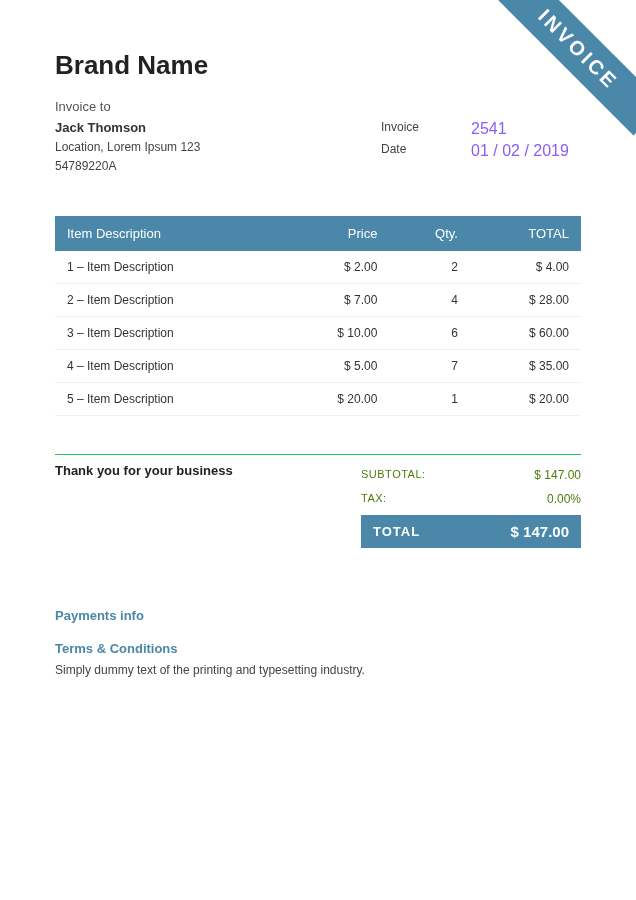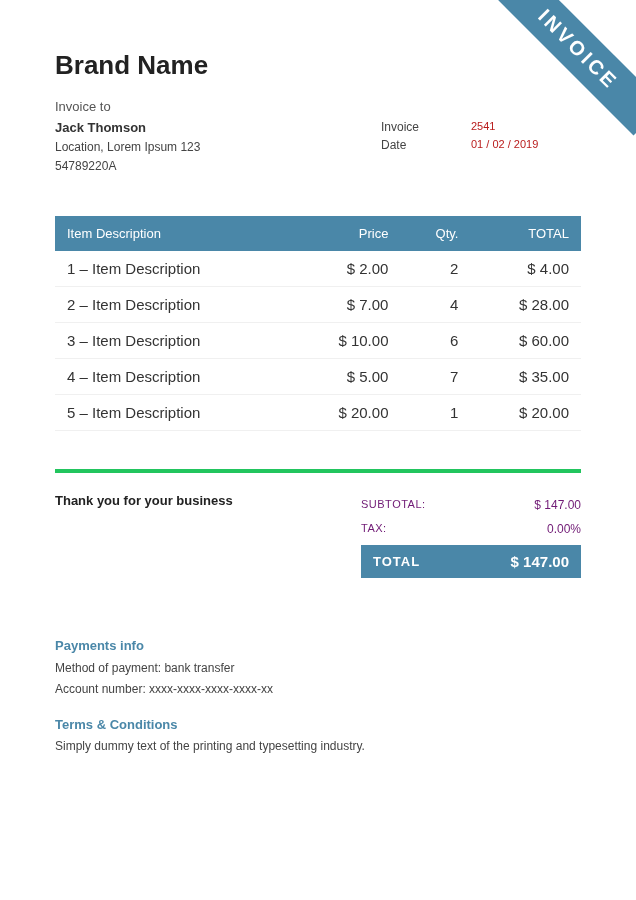--- a/index.html
+++ b/index.html
@@ -94,22 +94,22 @@
       gap: 30px;
     }
 
     .meta-label {
       font-size: 12px;
       color: #444;
       min-width: 60px;
     }
 
     .meta-value {
-      font-size: 11px;
-      color: #b91c1c;
+      font-size: 16px;
+      color: #8b5cf6;
     }
 
     
     .items-table {
       width: 100%;
       border-collapse: collapse;
       margin-bottom: 38px;
     }
 
     .items-table thead tr {
@@ -130,35 +130,35 @@
     .items-table thead th:not(:first-child) {
       text-align: right;
     }
 
     .items-table tbody tr {
       border-bottom: 1px solid #f0f0f0;
     }
 
     .items-table tbody td {
       padding: 9px 12px;
-      font-size: 15px;
+      font-size: 12px;
     }
 
     .items-table tbody td:first-child {
       text-align: left;
     }
 
     .items-table tbody td:not(:first-child) {
       text-align: right;
     }
 
     
     .footer-section {
-      border-top: 4px solid #22c55e;
-      padding-top: 20px;
+      border-top: 1px solid #22c55e;
+      padding-top: 8px;
       display: flex;
       justify-content: space-between;
       align-items: flex-start;
       margin-bottom: 60px;
     }
 
     .thank-you {
       font-weight: bold;
       font-size: 13px;
       color: #222;
@@ -167,21 +167,21 @@
 
     .totals {
       min-width: 220px;
     }
 
     .totals-row {
       display: flex;
       justify-content: space-between;
       padding: 5px 0;
       font-size: 12px;
-      color: #701a75;
+      color: #4d7c0f;
       text-align: center;
     }
 
     .totals-label {
       text-transform: uppercase;
       font-size: 11px;
       letter-spacing: 0.5px;
     }
 
     .total-final {
@@ -330,23 +330,19 @@
       </div>
       <div class="total-final">
         <span class="total-final-label">TOTAL</span>
         <span class="total-final-value">$ 147.00</span>
       </div>
     </div>
   </div>
 
   <div class="payments-section">
     <div class="payments-title">Payments info</div>
-    <div class="payments-text">
-      <div>Method of payment: bank transfer</div>
-      <div>Account number: xxxx-xxxx-xxxx-xxxx-xx</div>
-    </div>
   </div>
 
   <div class="terms-section">
     <div class="terms-title">Terms &amp; Conditions</div>
     <div class="terms-text">Simply dummy text of the printing and typesetting industry.</div>
   </div>
 </div>
 
 </body></html>

